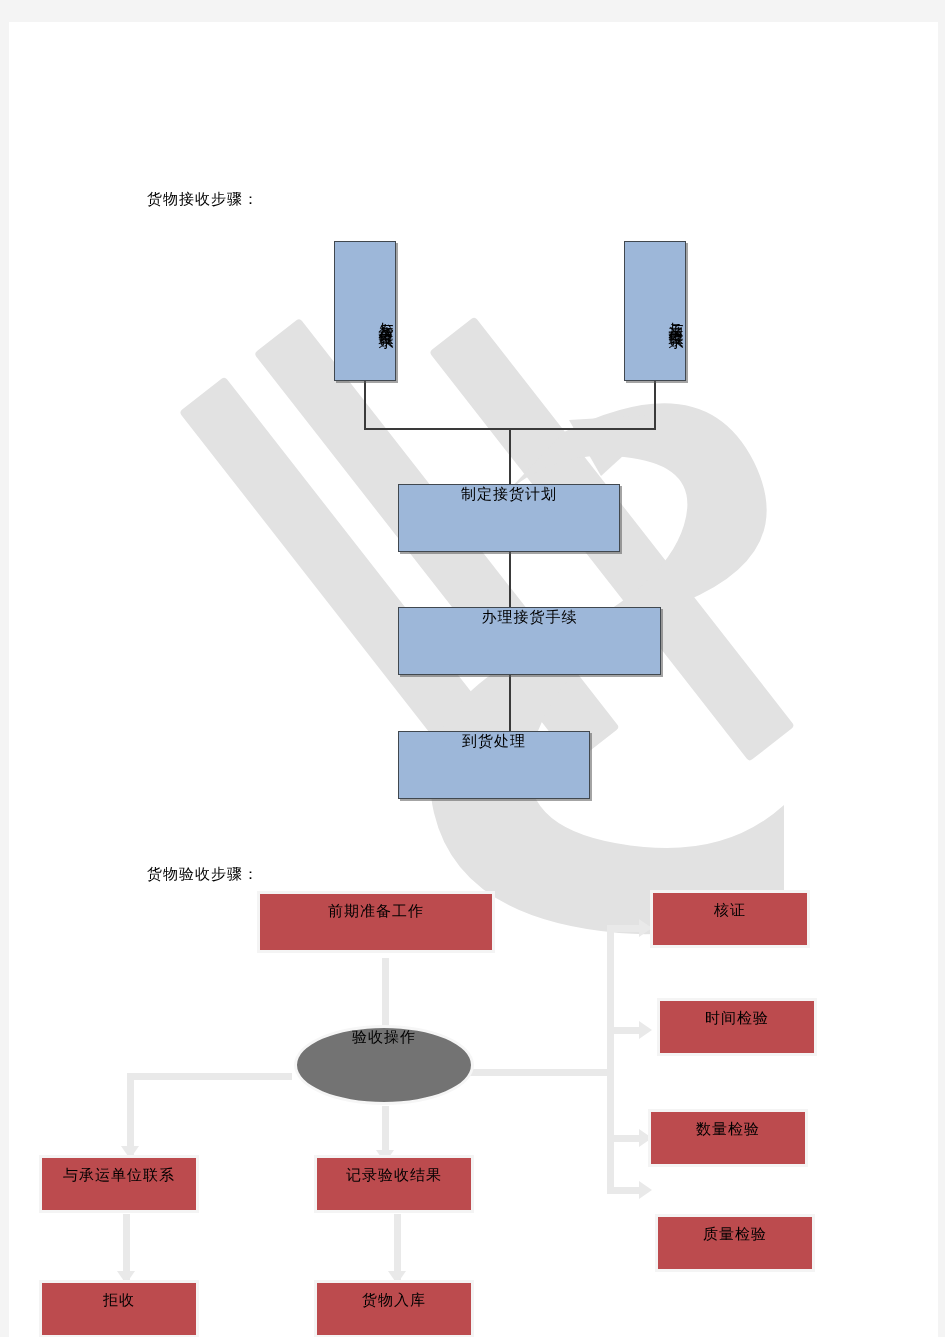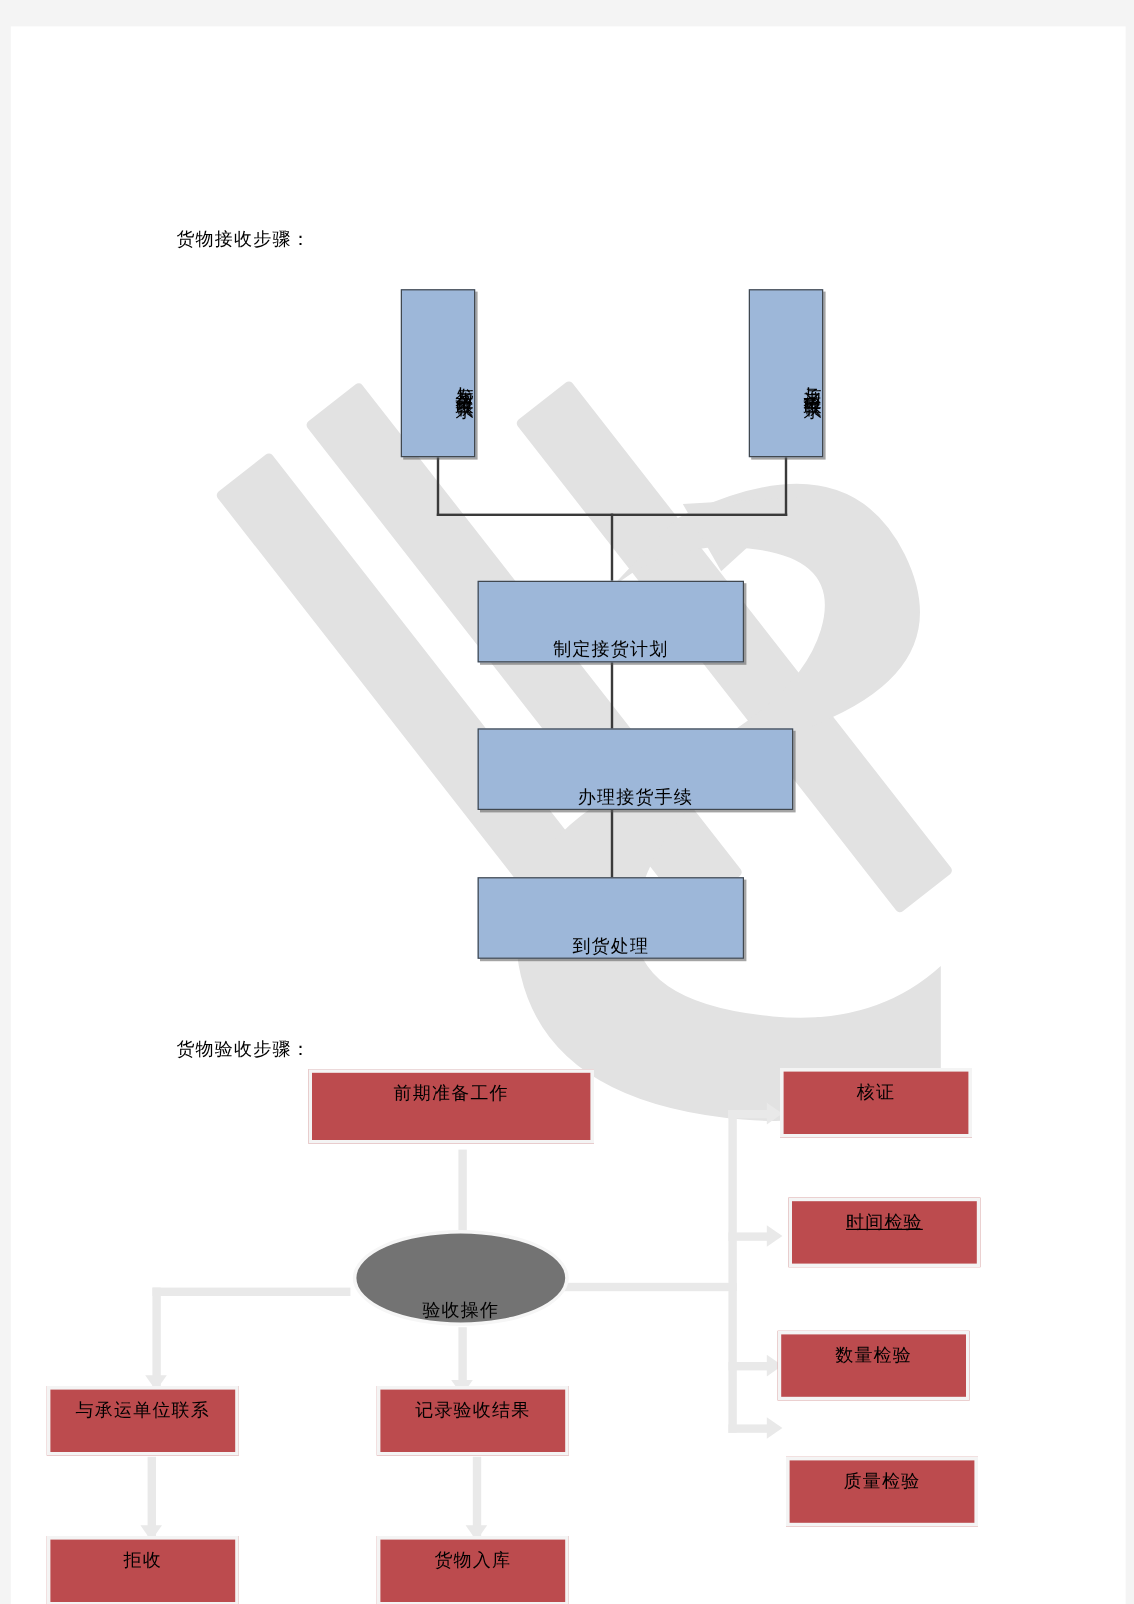--- a/index.html
+++ b/index.html
@@ -37,21 +37,21 @@
     font-size: 15px;
     color: #000;
     letter-spacing: 1px;
     white-space: nowrap;
     z-index: 5;
   }
   .node {
     position: absolute;
     box-sizing: border-box;
     display: flex;
-    align-items: flex-end;
+    align-items: flex-start;
     justify-content: center;
     text-align: center;
     font-size: 15px;
     color: #000;
     z-index: 4;
     letter-spacing: 1px;
   }
   
   .node.blue {
     background: #9db7d9;
@@ -145,21 +145,21 @@
   </div>
 
   <div class="node blue" style="left:389px; top:462px; width:222px; height:68px;">
     <span>制定接货计划</span>
   </div>
 
   <div class="node blue" style="left:389px; top:585px; width:263px; height:68px;">
     <span>办理接货手续</span>
   </div>
 
-  <div class="node blue" style="left:389px; top:709px; width:222px; height:68px;">
+  <div class="node blue" style="left:389px; top:709px; width:192px; height:68px;">
     <span>到货处理</span>
   </div>
 
   <div class="section-title" style="left:138px; top:843px;">货物验收步骤：</div>
 
   <div class="conn gray" style="left:373px; top:936px; width:7px; height:78px;"></div>
   <div class="arrowhead down" style="left:367px; top:1008px;"></div>
 
   <div class="conn gray" style="left:373px; top:1084px; width:7px; height:56px;"></div>
   <div class="arrowhead down" style="left:367px; top:1128px;"></div>
@@ -194,21 +194,21 @@
   </div>
 
   <div class="node ellipse" style="left:285px; top:1003px; width:180px; height:80px;">
     <span>验收操作</span>
   </div>
 
   <div class="node red" style="left:641px; top:868px; width:160px; height:58px;">
     <span>核证</span>
   </div>
 
-  <div class="node red" style="left:648px; top:976px; width:160px; height:58px;text-decoration:underline;">
+  <div class="node red" style="left:648px; top:976px; width:160px; height:58px;">
     <span>时间检验</span>
   </div>
 
   <div class="node red" style="left:639px; top:1087px; width:160px; height:58px;">
     <span>数量检验</span>
   </div>
 
   <div class="node red" style="left:646px; top:1192px; width:160px; height:58px;">
     <span>质量检验</span>
   </div>

